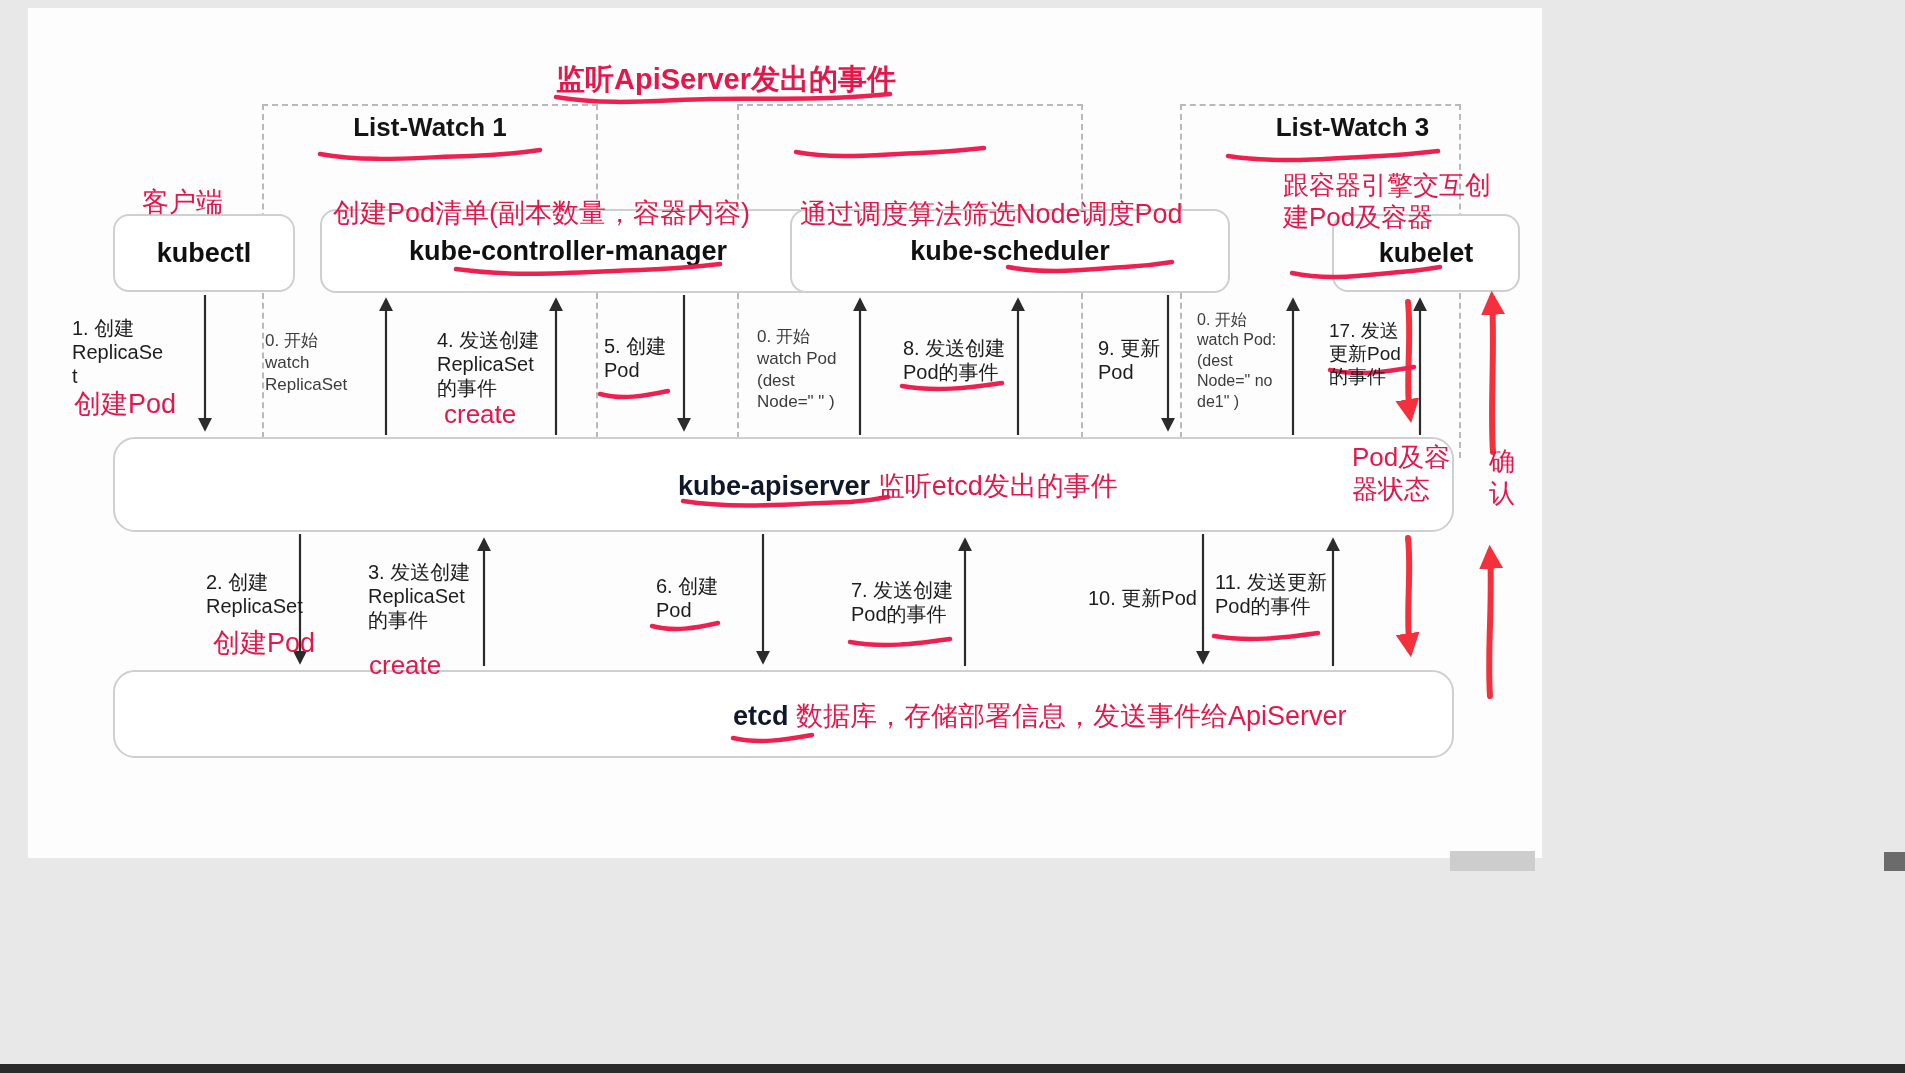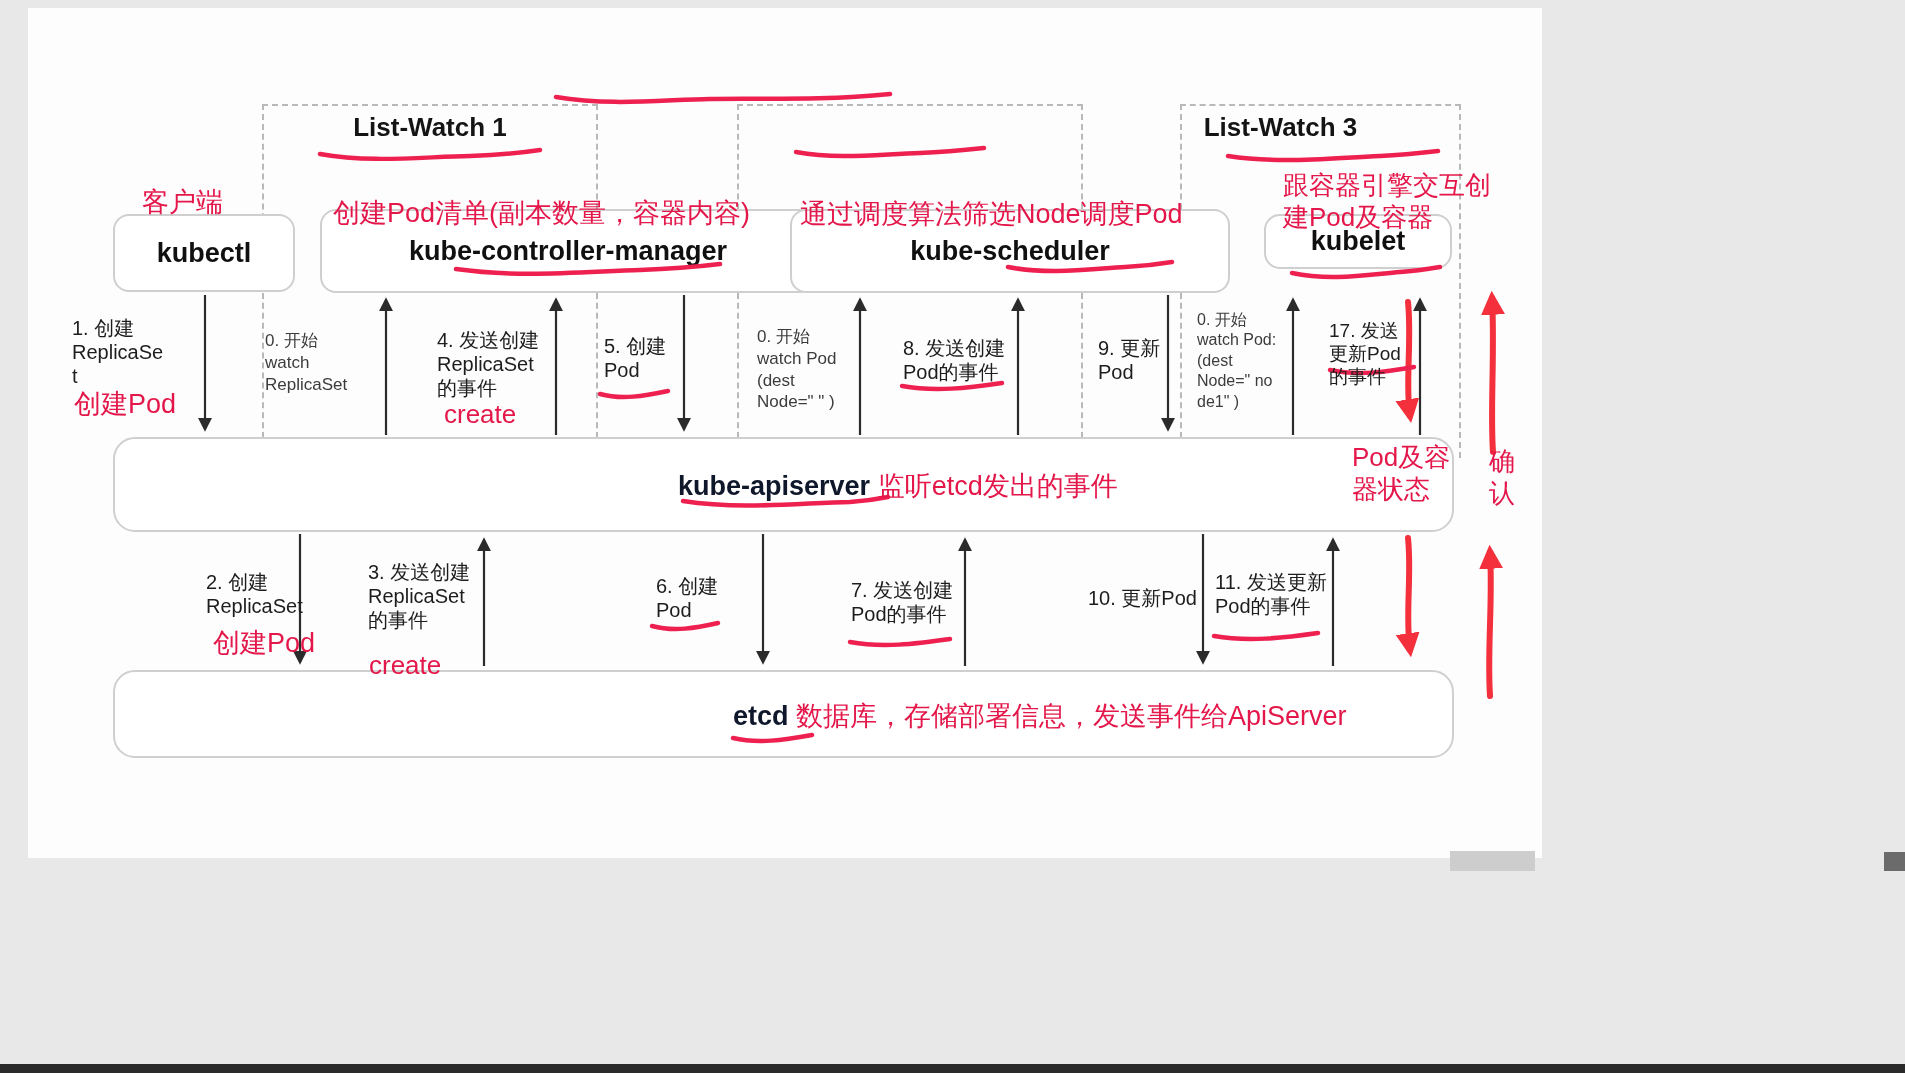--- a/index.html
+++ b/index.html
@@ -35,21 +35,21 @@
 
   <div class="panel"></div>
 
   <div class="lw-box" style="left:262px;top:104px;width:336px;height:354px"></div>
   <div class="lw-box" style="left:737px;top:104px;width:346px;height:354px"></div>
   <div class="lw-box" style="left:1180px;top:104px;width:281px;height:354px"></div>
 
   <div class="node" style="left:113px;top:214px;width:182px;height:78px">kubectl</div>
   <div class="node" style="left:320px;top:209px;width:496px;height:84px">kube-controller-manager</div>
   <div class="node" style="left:790px;top:209px;width:440px;height:84px">kube-scheduler</div>
-  <div class="node" style="left:1264px;top:214px;width:188px;height:55px">kubelet</div>
+  <div class="node" style="left:1332px;top:214px;width:188px;height:78px">kubelet</div>
   <div class="node bigbox" style="left:113px;top:437px;width:1341px;height:95px"></div>
   <div class="node bigbox" style="left:113px;top:670px;width:1341px;height:88px"></div>
 
   <svg class="overlay" width="1905" height="1073" viewBox="0 0 1905 1073">
     <defs>
       <marker id="ahb" viewBox="0 0 10 10" refX="8" refY="5" markerWidth="6.5" markerHeight="6.5" orient="auto-start-reverse">
         <path d="M0,0 L10,5 L0,10 z" fill="#2b2b2b"></path>
       </marker>
       <marker id="ahr" viewBox="0 0 10 10" refX="7" refY="5" markerWidth="4" markerHeight="4" orient="auto-start-reverse">
         <path d="M0,0 L10,5 L0,10 z" fill="#f3303c"></path>
@@ -88,22 +88,23 @@
     <path class="squig" d="M600,394 C622,400 644,396 668,391"></path>
     <path class="squig" d="M902,386 C935,392 968,388 1002,383"></path>
     <path class="squig" d="M1330,370 C1358,376 1385,372 1414,367"></path>
     <path class="squig" d="M683,501 C740,510 800,503 850,502 C865,501 878,499 888,497"></path>
     <path class="squig" d="M652,626 C674,632 696,628 718,623"></path>
     <path class="squig" d="M850,642 C882,648 915,644 950,639"></path>
     <path class="squig" d="M1214,636 C1248,642 1283,638 1318,633"></path>
     <path class="squig" d="M733,738 C758,744 784,740 812,735"></path>
   </svg>
 
+  <div class="title">监听ApiServer发出的事件</div>
   <div class="lw-label" style="left:262px;top:112px;width:336px">List-Watch 1</div>
-  <div class="lw-label" style="left:1140px;top:112px;width:281px">List-Watch 3</div>
+  <div class="lw-label" style="left:1212px;top:112px;width:281px">List-Watch 3</div>
 
   <div class="rednote" style="left:142px;top:186px">客户端</div>
   <div class="rednote" style="left:333px;top:197px">创建Pod清单(副本数量，容器内容)</div>
   <div class="rednote" style="left:800px;top:198px">通过调度算法筛选Node调度Pod</div>
   <div class="rednote md" style="left:1283px;top:170px">跟容器引擎交互创
 建Pod及容器</div>
 
   <div class="inline-label" style="left:678px;top:468px">
     <span class="b">kube-apiserver</span>
     <span class="r">监听etcd发出的事件</span>

